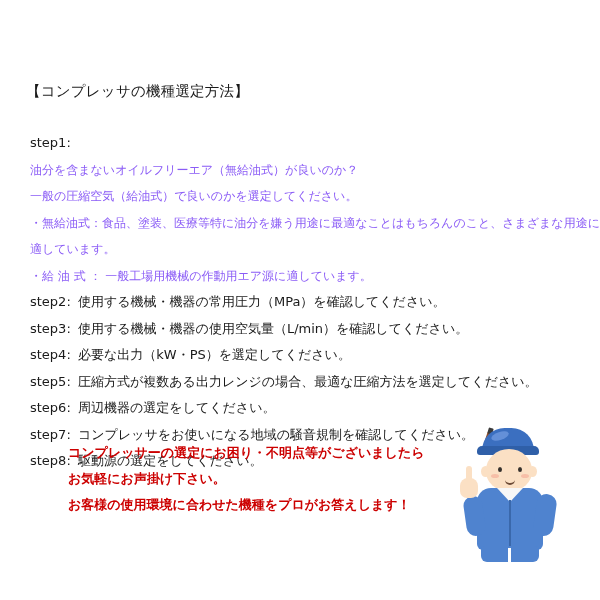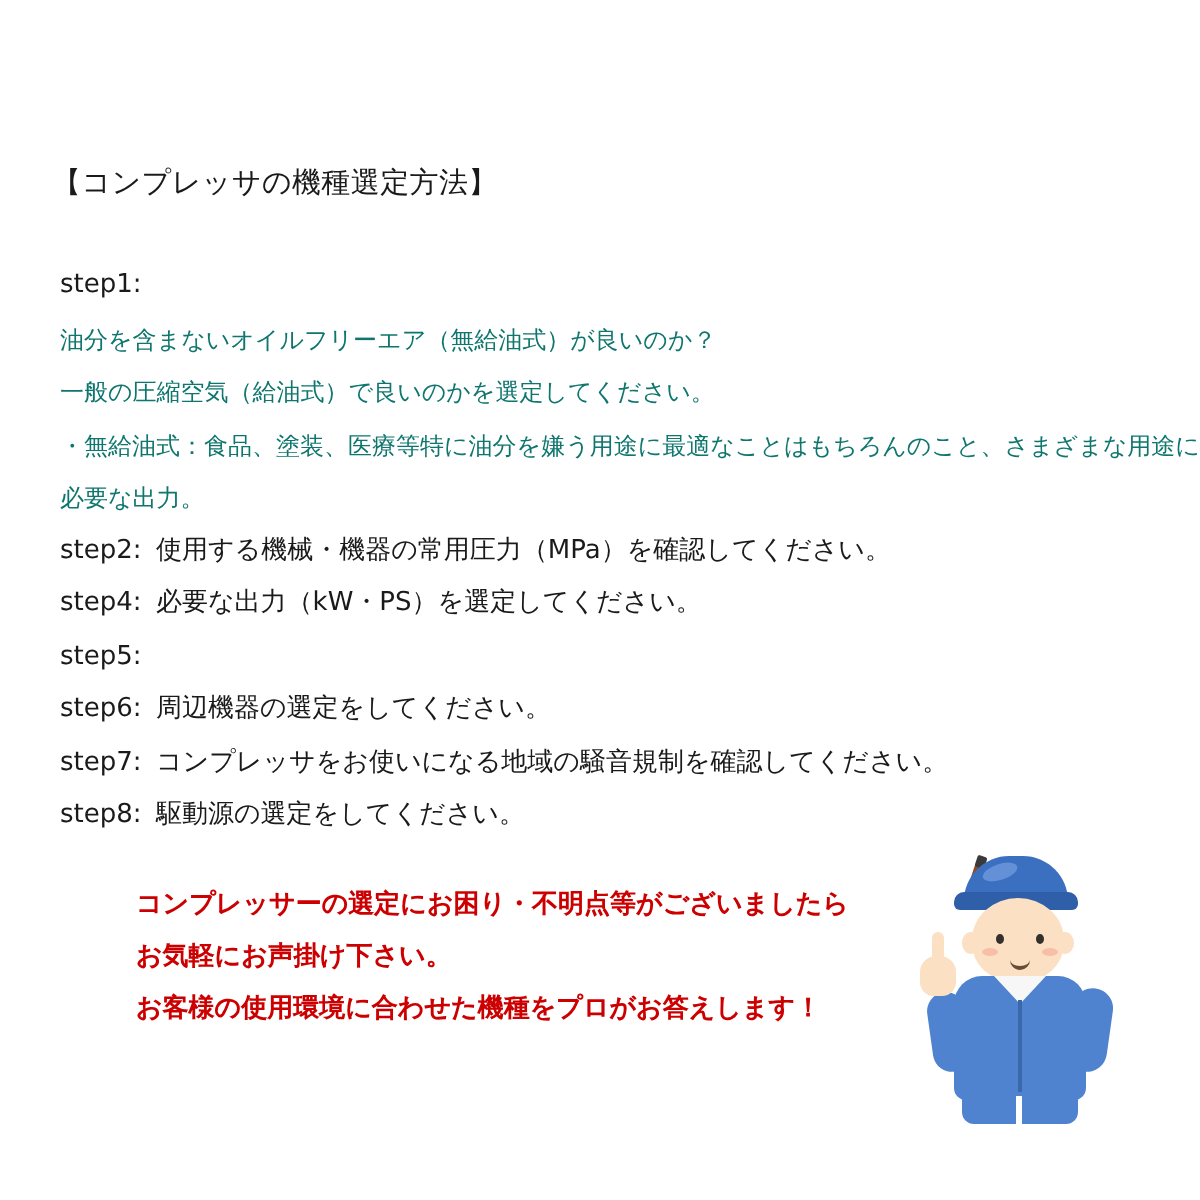--- a/index.html
+++ b/index.html
@@ -47,21 +47,21 @@
     display: inline-block;
     width: 48px;
     flex: 0 0 48px;
     color: #1a1a1a;
   }
   .line .txt {
     display: inline-block;
   }
   .wrap-line {
     font-size: 12px;
-    color: #0f766e;
+    color: #8b5cf6;
     line-height: 26.5px;
     white-space: nowrap;
   }
   .promo {
     position: absolute;
     left: 68px;
     top: 440px;
     width: 380px;
   }
   .promo .pline {
@@ -275,32 +275,38 @@
 
   <div class="body-block">
 
     <div class="line">
       <span class="step">step1:</span>
     </div>
 
     <div class="wrap-line">油分を含まないオイルフリーエア（無給油式）が良いのか？</div>
     <div class="wrap-line">一般の圧縮空気（給油式）で良いのかを選定してください。</div>
     <div class="wrap-line">・無給油式：食品、塗装、医療等特に油分を嫌う用途に最適なことはもちろんのこと、さまざまな用途に</div>
-    <div class="wrap-line">必要な出力。</div>
+    <div class="wrap-line">適しています。</div>
+    <div class="wrap-line">・給 油 式 ： 一般工場用機械の作動用エア源に適しています。</div>
 
     <div class="line">
       <span class="step">step2:</span>
       <span class="txt">使用する機械・機器の常用圧力（MPa）を確認してください。</span>
     </div>
     <div class="line">
+      <span class="step">step3:</span>
+      <span class="txt">使用する機械・機器の使用空気量（L/min）を確認してください。</span>
+    </div>
+    <div class="line">
       <span class="step">step4:</span>
       <span class="txt">必要な出力（kW・PS）を選定してください。</span>
     </div>
     <div class="line">
       <span class="step">step5:</span>
+      <span class="txt">圧縮方式が複数ある出力レンジの場合、最適な圧縮方法を選定してください。</span>
     </div>
     <div class="line">
       <span class="step">step6:</span>
       <span class="txt">周辺機器の選定をしてください。</span>
     </div>
     <div class="line">
       <span class="step">step7:</span>
       <span class="txt">コンプレッサをお使いになる地域の騒音規制を確認してください。</span>
     </div>
     <div class="line">

